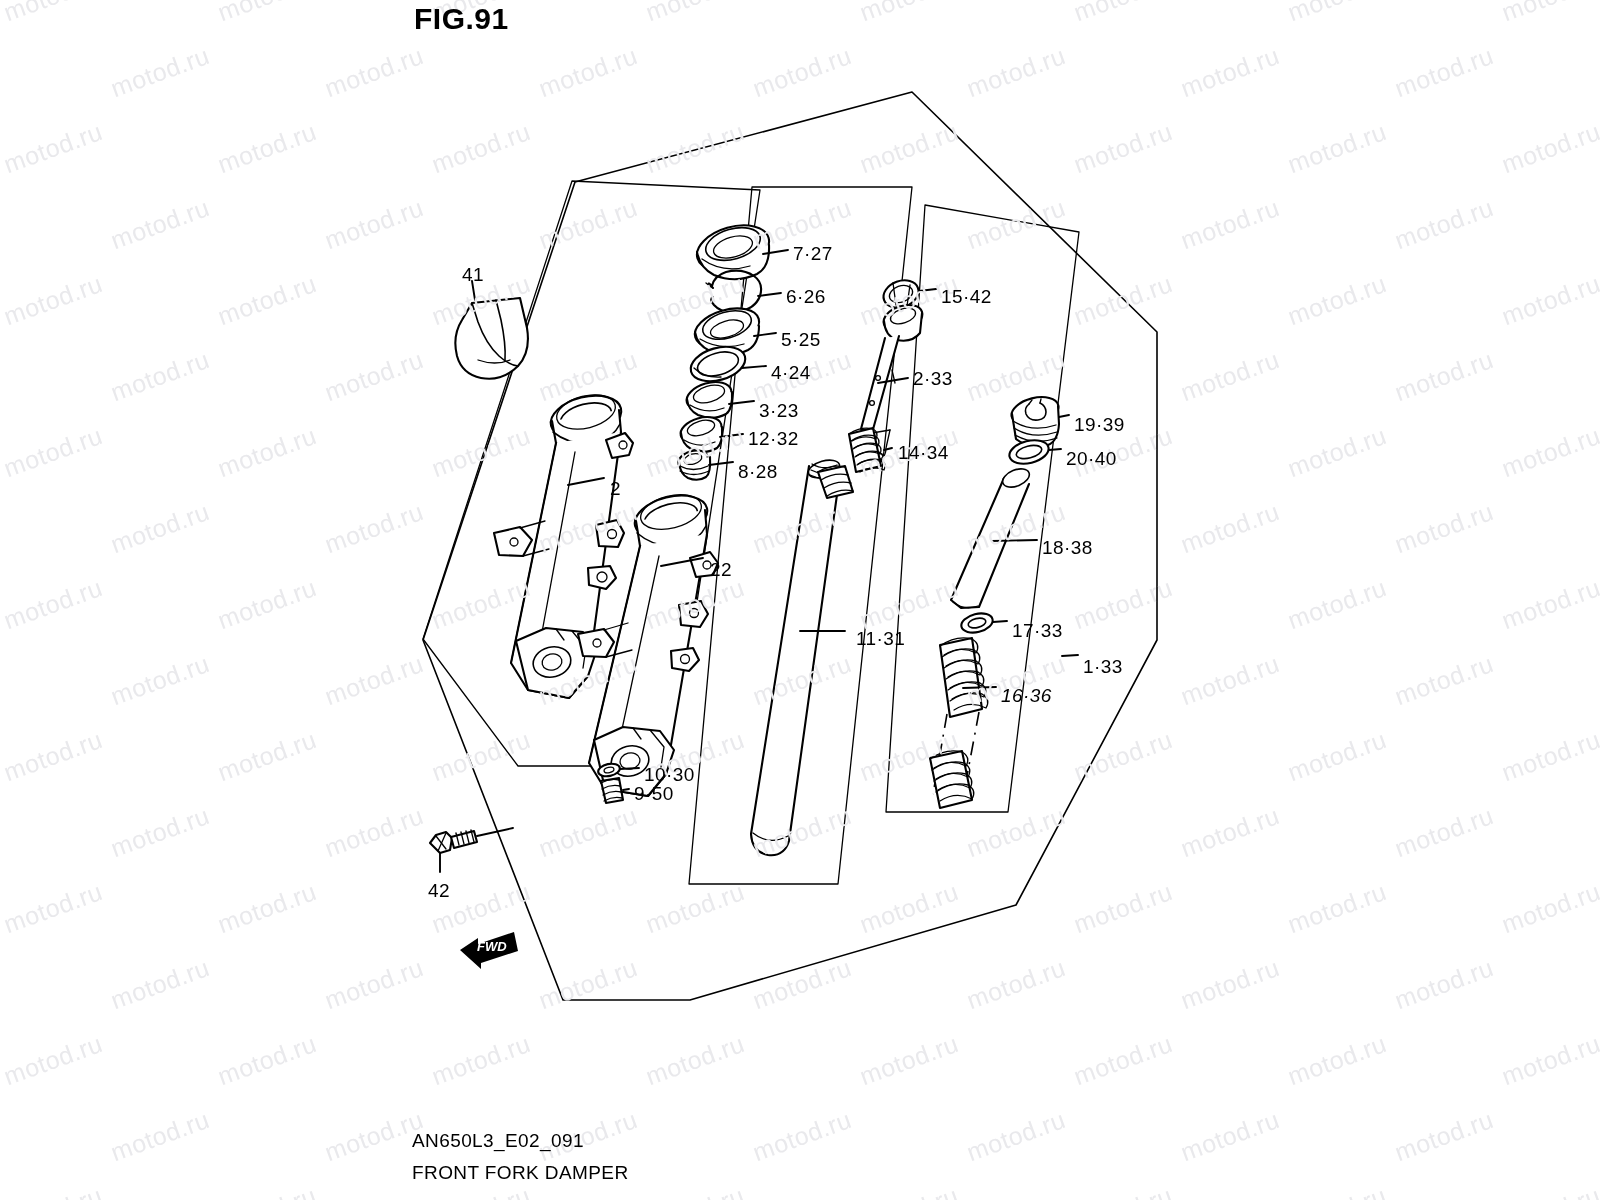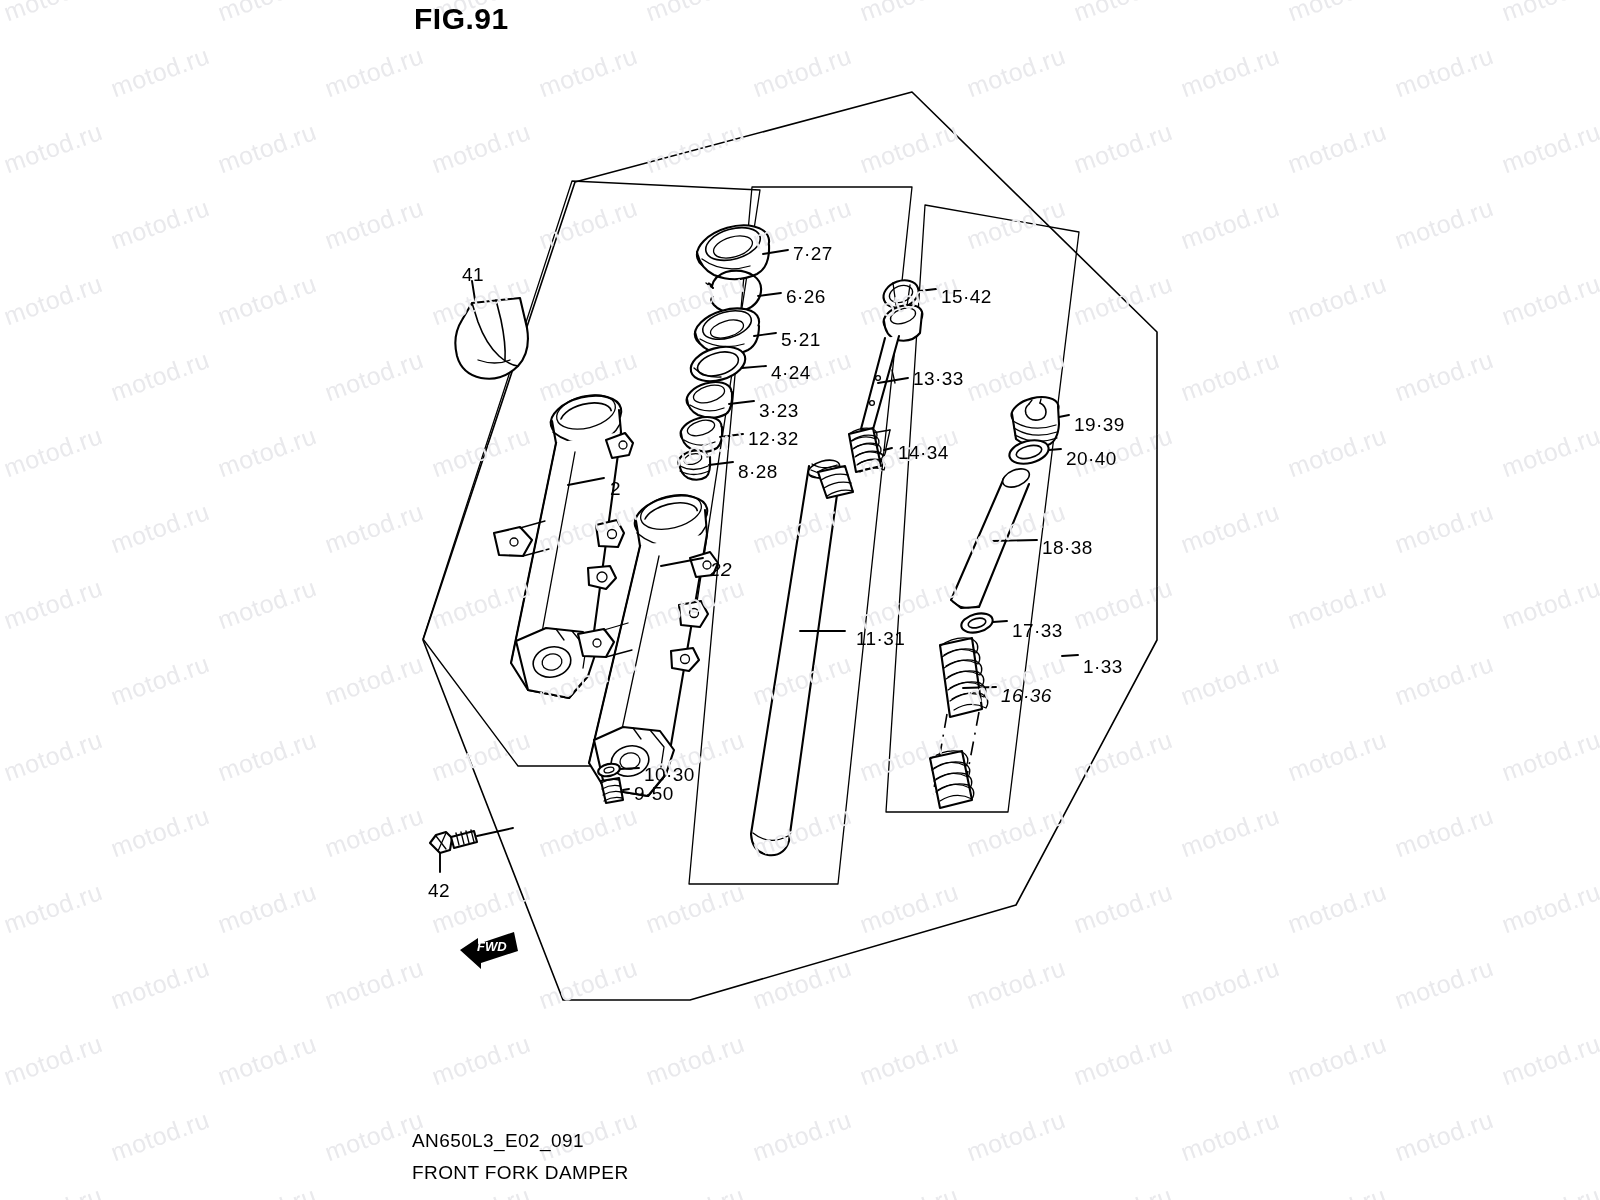--- a/index.html
+++ b/index.html
@@ -539,30 +539,30 @@
   <div class="footer-line" id="footer-code">AN650L3_E02_091</div>
   <div class="footer-line" id="footer-name">FRONT FORK DAMPER</div>
 
   <div id="fwd-badge">
     <span class="fwd-text">FWD</span>
   </div>
 
   <div id="callout-layer">
       <div class="callout" style="left: 462px; top: 264px;">41</div>
       <div class="callout" style="left: 610px; top: 478px;">2</div>
-      <div class="callout" style="left: 710px; top: 559px; font-style: italic;">22</div>
+      <div class="callout" style="left: 710px; top: 559px;">22</div>
       <div class="callout" style="left: 793px; top: 243px;">7·27</div>
       <div class="callout" style="left: 786px; top: 286px;">6·26</div>
-      <div class="callout" style="left: 781px; top: 329px;">5·21</div>
+      <div class="callout" style="left: 781px; top: 329px;">5·25</div>
       <div class="callout" style="left: 771px; top: 362px;">4·24</div>
       <div class="callout" style="left: 759px; top: 400px;">3·23</div>
       <div class="callout" style="left: 748px; top: 428px;">12·32</div>
       <div class="callout" style="left: 738px; top: 461px; text-align: right;">8·28</div>
       <div class="callout" style="left: 941px; top: 286px;">15·42</div>
-      <div class="callout" style="left: 913px; top: 368px;">13·33</div>
+      <div class="callout" style="left: 913px; top: 368px;">2·33</div>
       <div class="callout" style="left: 898px; top: 442px;">14·34</div>
       <div class="callout" style="left: 856px; top: 628px;">11·31</div>
       <div class="callout" style="left: 1074px; top: 414px;">19·39</div>
       <div class="callout" style="left: 1066px; top: 448px;">20·40</div>
       <div class="callout" style="left: 1042px; top: 537px;">18·38</div>
       <div class="callout" style="left: 1012px; top: 620px;">17·33</div>
       <div class="callout" style="left: 1001px; top: 685px; font-style: italic;">16·36</div>
       <div class="callout" style="left: 1083px; top: 656px;">1·33</div>
       <div class="callout" style="left: 644px; top: 764px;">10·30</div>
       <div class="callout" style="left: 634px; top: 783px;">9·50</div>

